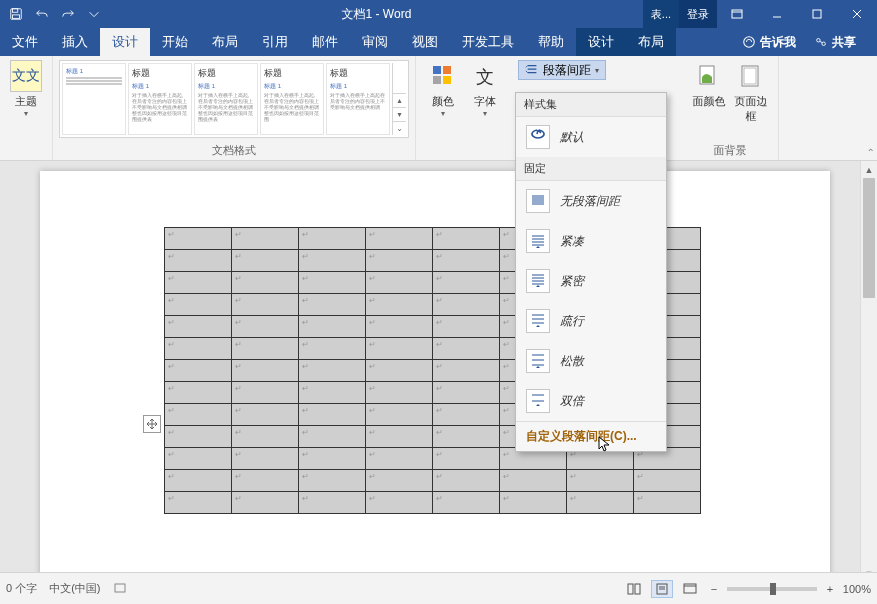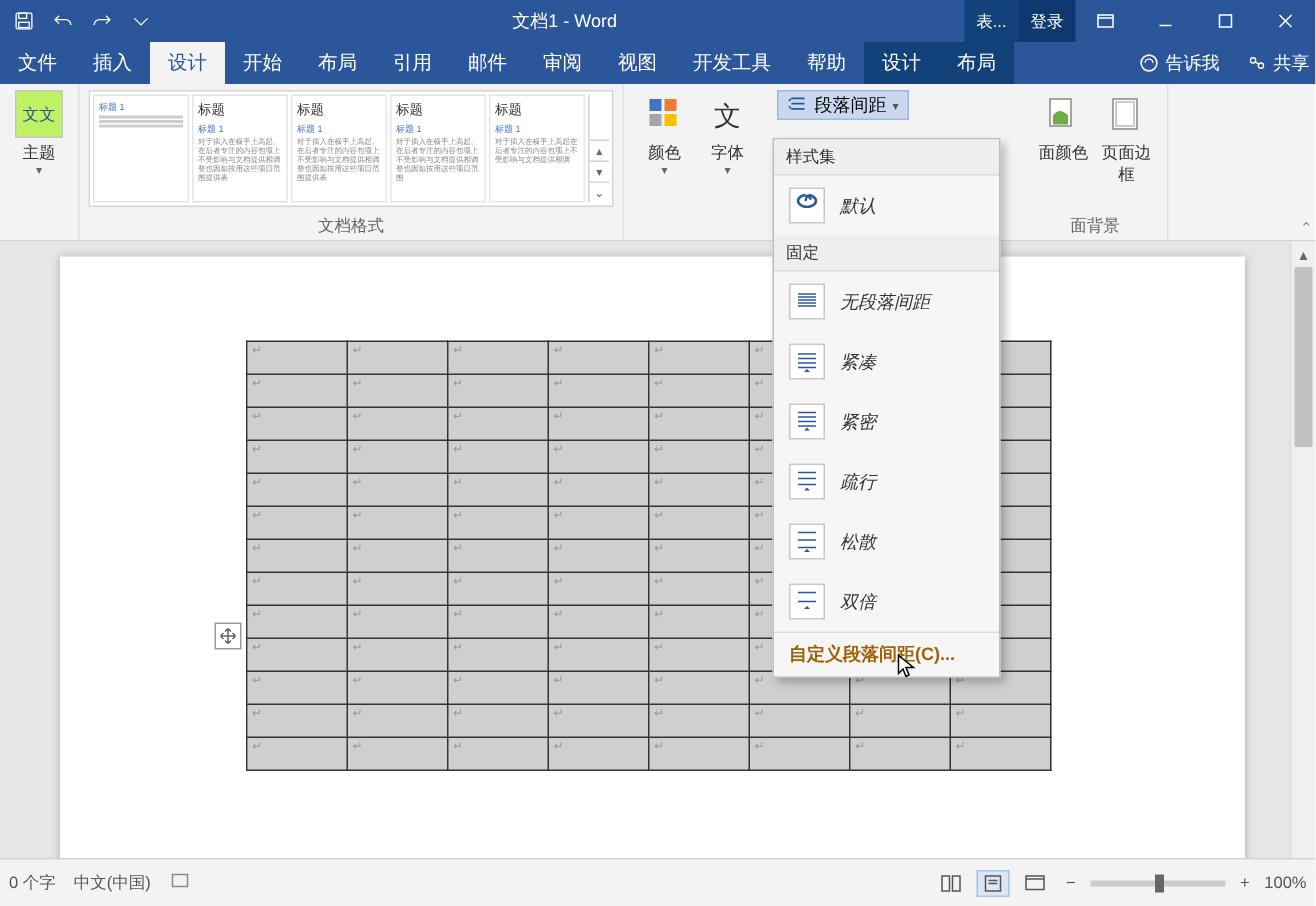--- a/index.html
+++ b/index.html
@@ -15,35 +15,35 @@
 .tb-tab { background:#124078; padding:0 8px; height:100%; display:flex; align-items:center; font-size:11px; }
 .tb-login { background:#0f3870; padding:0 8px; height:100%; display:flex; align-items:center; font-size:11px; }
 .win-btn { width:40px; height:28px; display:flex; align-items:center; justify-content:center; cursor:pointer; }
 .win-btn svg { width:12px; height:12px; stroke:#fff; fill:none; stroke-width:1; }
 
 
 .tabsrow { height:28px; background:#2b579a; display:flex; align-items:stretch; color:#fff; position:relative; }
 .tab { padding:0 12px; display:flex; align-items:center; font-size:13px; cursor:pointer; }
 .tab.active { background:#f3f3f3; color:#2b579a; }
 .tab.ctx { background:#124078; }
-.tabs-right { margin-left:auto; display:flex; align-items:center; gap:4px; padding-right:4px; }
+.tabs-right { margin-left:auto; display:flex; align-items:center; gap:4px; padding-right:21px;font-weight:bold; }
 .tell-me { display:flex; align-items:center; gap:4px; font-size:12px; }
 .share { display:flex; align-items:center; gap:4px; font-size:12px; margin-left:14px;justify-content:flex-end; }
 .tabs-right svg { width:14px; height:14px; stroke:#fff; fill:none; }
 
 
 .ribbon { height:105px; background:#f3f3f3; border-bottom:1px solid #d4d4d4; display:flex; position:relative; }
 .rgroup { display:flex; flex-direction:column; align-items:center; padding:4px 6px 2px; border-right:1px solid #e1e1e1; }
 .rgroup.noborder { border-right:none; }
 .group-body { flex:1; display:flex; align-items:flex-start; }
 .group-label { font-size:11px; color:#666; margin-top:2px; }
 
 
 .theme-btn { width:40px; text-align:center; cursor:pointer; }
-.theme-btn .ibox { width:32px; height:32px; border:1px solid #c6c6c6; margin:0 auto 2px; background:#bef264; display:flex; align-items:center; justify-content:center; font-size:11px; color:#2b579a; }
+.theme-btn .ibox { width:32px; height:32px; border:1px solid #c6c6c6; margin:0 auto 2px; background:#fef9c3; display:flex; align-items:center; justify-content:center; font-size:14px; color:#2b579a; }
 .theme-btn .lbl { font-size:11px; color:#333; }
 .theme-btn .arrow { font-size:8px; color:#666; }
 
 
 .style-gal { display:flex; gap:2px; padding:2px; border:1px solid #d4d4d4; background:#fff; }
 .style-thumb { width:64px; height:72px; border:1px solid #e5e5e5; padding:3px; overflow:hidden; background:#fff; cursor:pointer; }
 .style-thumb .st-ttl { font-size:9px; color:#333; margin-bottom:2px; }
 .style-thumb .st-sub { font-size:6px; color:#4472c4; margin-bottom:1px; }
 .style-thumb .st-line { height:2px; background:#ccc; margin:1px 0; }
 .style-thumb .st-txt { font-size:5px; color:#888; line-height:6px; word-break:break-all; }

